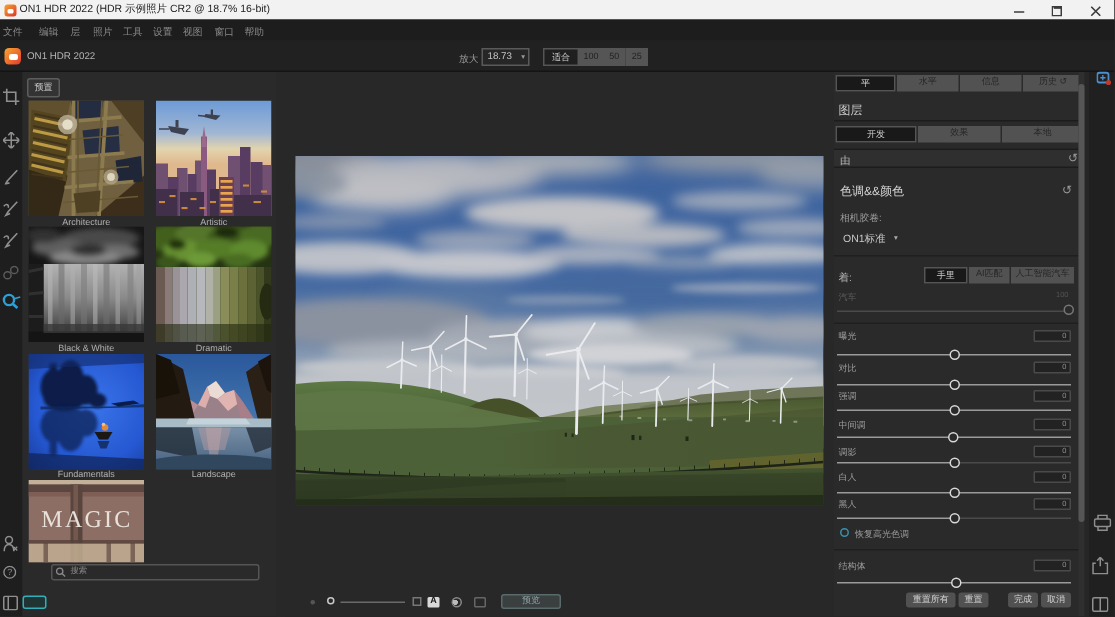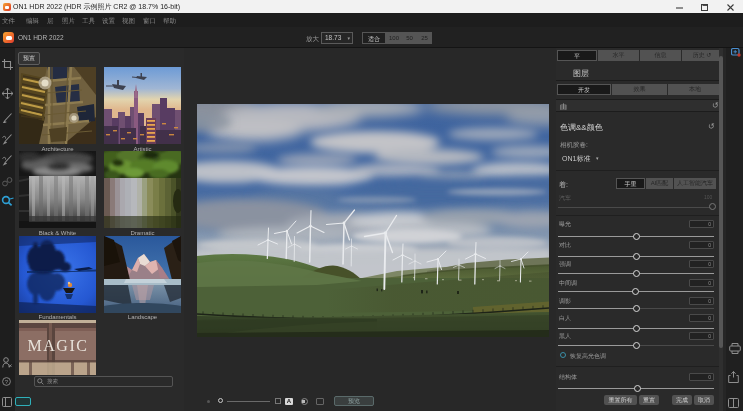--- a/index.html
+++ b/index.html
@@ -624,21 +624,21 @@
     <div class="abs" style="left:132px;top:350px;width:8px;height:7px;border:1px solid #666;border-radius:1px;"></div>
     <div class="abs" style="left:150px;top:348px;width:40px;height:10px;background:#3a3f3f;border:1px solid #5a6a6a;border-radius:2px;color:#8fa3a3;font-size:6px;text-align:center;line-height:9px;">预览</div>
   </div>
 
   <div class="abs" id="rpanel">
 
     <div class="abs rtab tab-on" style="left:1px;top:2px;width:40px;">平</div>
     <div class="abs rtab tab-off" style="left:42px;top:2px;width:41px;">水平</div>
     <div class="abs rtab tab-off" style="left:84px;top:2px;width:41px;">信息</div>
     <div class="abs rtab tab-off" style="left:126px;top:2px;width:40px;">历史 ↺</div>
-    <div class="abs" style="left:17px;top:20px;font-size:8px;color:#c8c8c8;font-family:Liberation Serif, serif;">图层</div>
+    <div class="abs" style="left:3px;top:20px;font-size:8px;color:#c8c8c8;font-family:Liberation Serif, serif;">图层</div>
     <div class="abs" style="left:0px;top:32px;width:166px;height:1px;background:#1c1c1c;"></div>
 
     <div class="abs rtab tab-on" style="left:1px;top:36px;width:54px;">开发</div>
     <div class="abs rtab tab-off" style="left:56px;top:36px;width:55px;">效果</div>
     <div class="abs rtab tab-off" style="left:112px;top:36px;width:54px;">本地</div>
 
     <div class="abs" style="left:0px;top:51px;width:166px;height:13px;background:#2f2f2f;border-top:1px solid #1c1c1c;border-bottom:1px solid #1c1c1c;"></div>
     <div class="abs" style="left:4px;top:54px;font-size:7px;color:#b8b8b8;">由</div>
     <div class="abs reset-ic" style="left:156px;top:53px;">↺</div>
 

